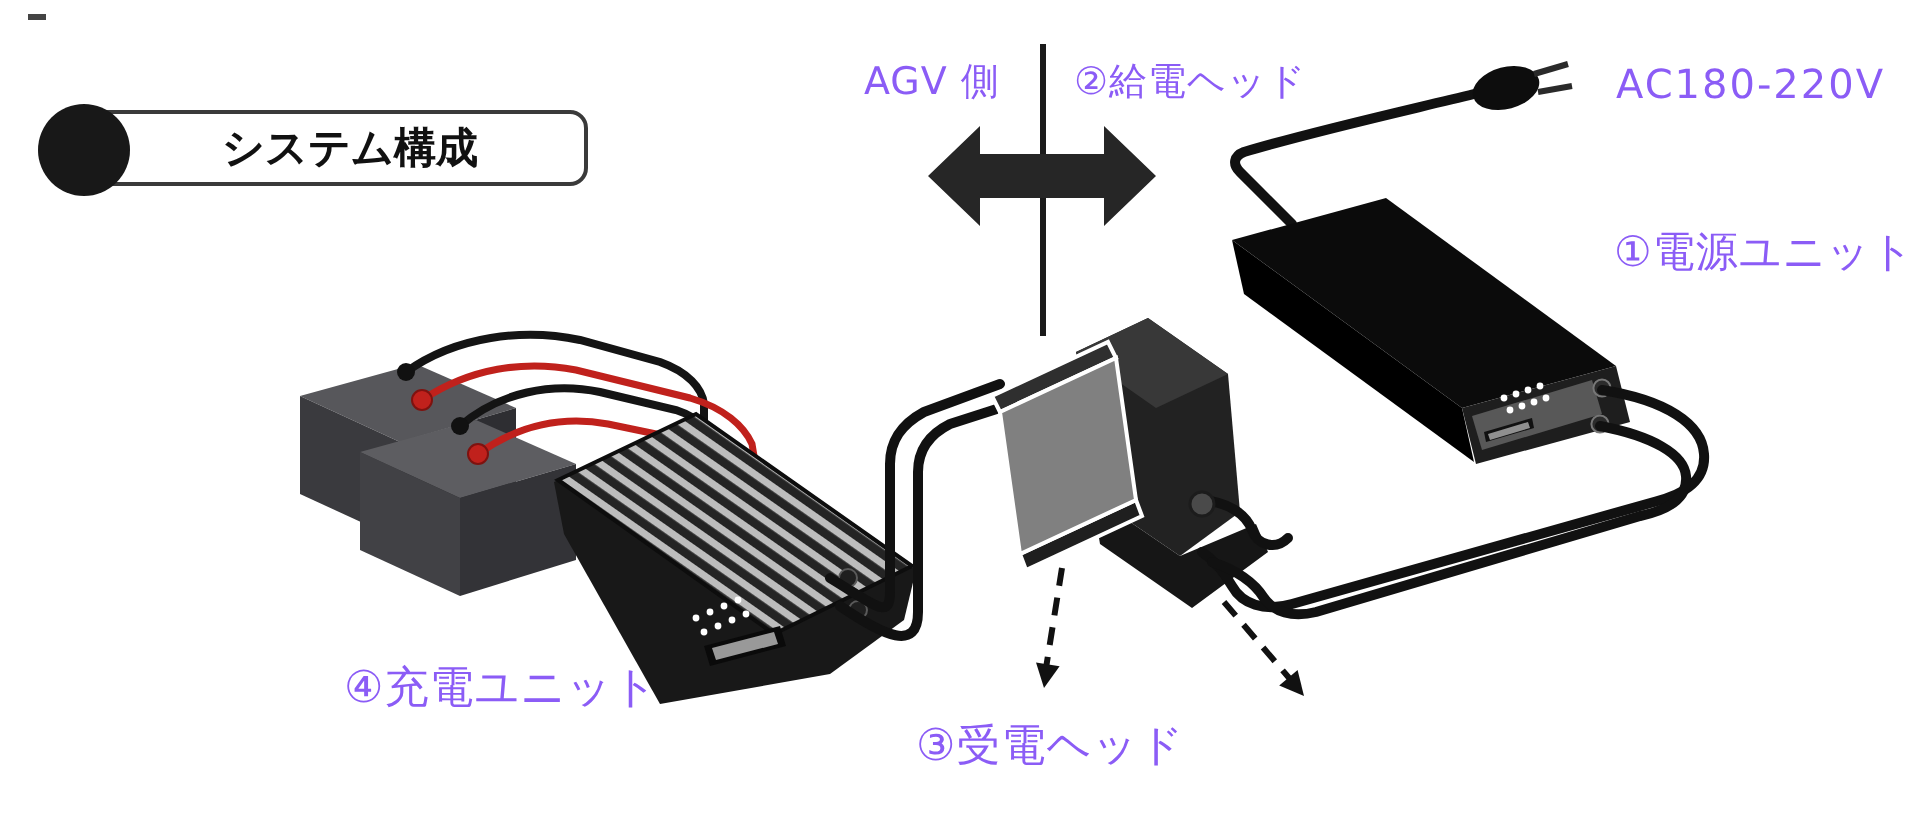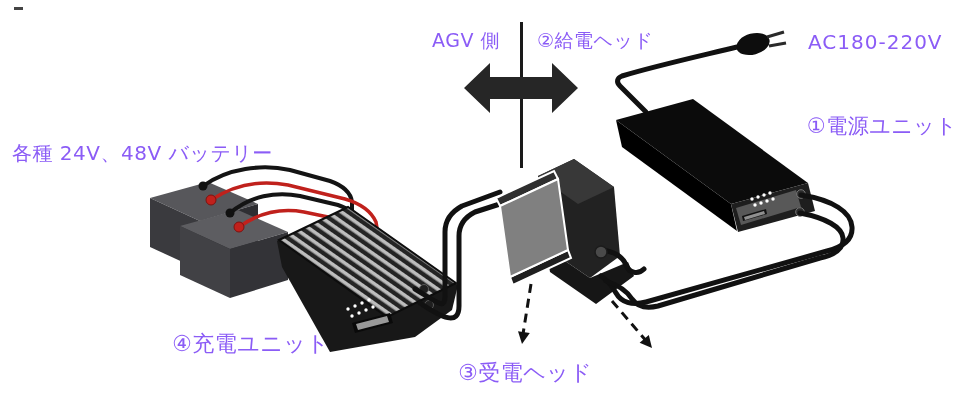--- a/index.html
+++ b/index.html
@@ -136,27 +136,30 @@
       <polygon points="522,344 529.8,333.1 518,331.3" fill="#111"></polygon>
     </g>
     <g>
       <line x1="612" y1="301" x2="648" y2="343" stroke="#111" stroke-width="3" stroke-dasharray="9 6"></line>
       <polygon points="652,348 639.6,342.8 648.8,335" fill="#111"></polygon>
     </g>
   </svg>
 
   <div class="corner-dash"></div>
 
+  <div class="badge">
+    <span class="dot"></span>
+    <span>システム構成</span>
+  </div>
 
   <div class="lbl side-label" style="left:432px;top:28px;">AGV 側</div>
   <div class="lbl side-label" style="left:537px;top:28px;">②給電ヘッド</div>
 
   <div class="lbl ac-label" style="left:795px;top:30px;">AC180-220V</div>
 
-  <div class="lbl" style="left:12px;top:140px;font-size:20px;">各種 24V、48V バッテリー</div>
 
   <div class="lbl unit-label" style="left:807px;top:112px;text-align:right;">①電源ユニット</div>
 
   <div class="lbl unit-label" style="left:458px;top:358px;font-size:22px;">③受電ヘッド</div>
 
   <div class="lbl unit-label" style="left:172px;top:329px;font-size:22px;">④充電ユニット</div>
 
 
 </div>
 

